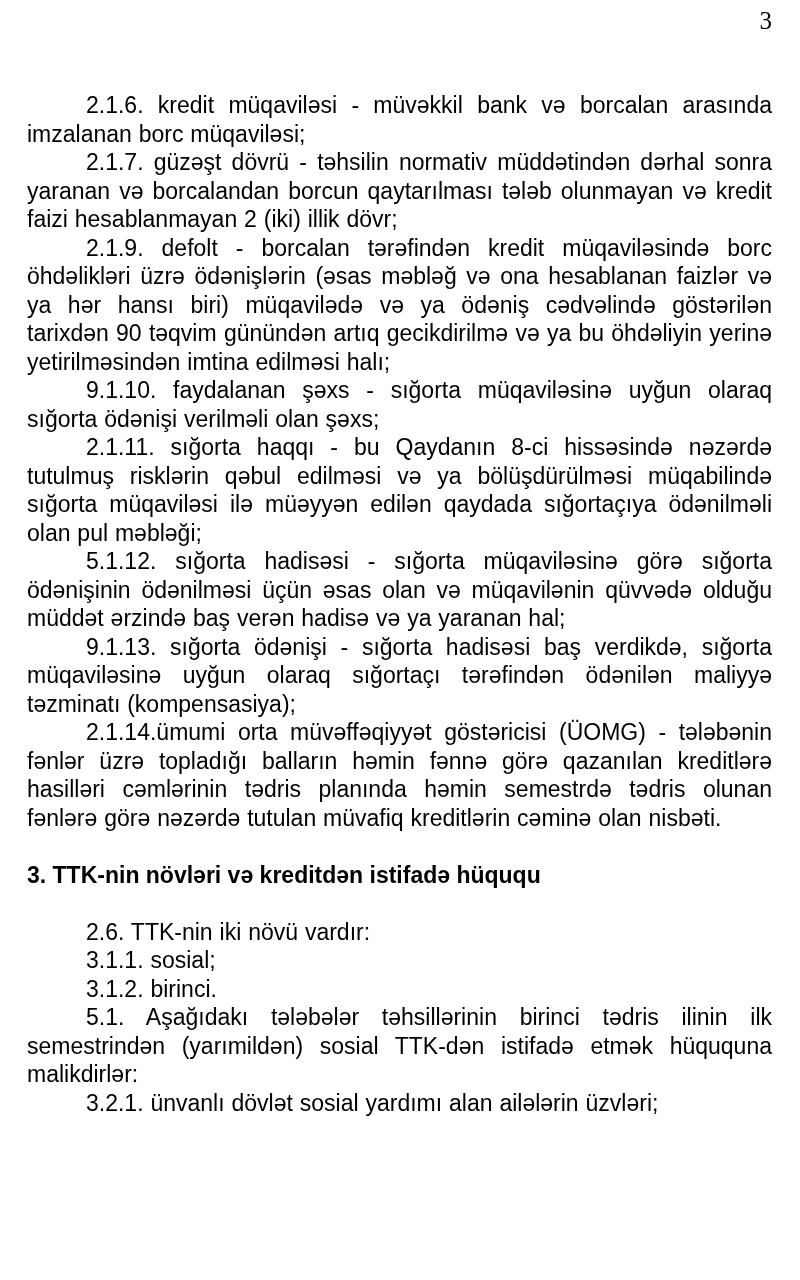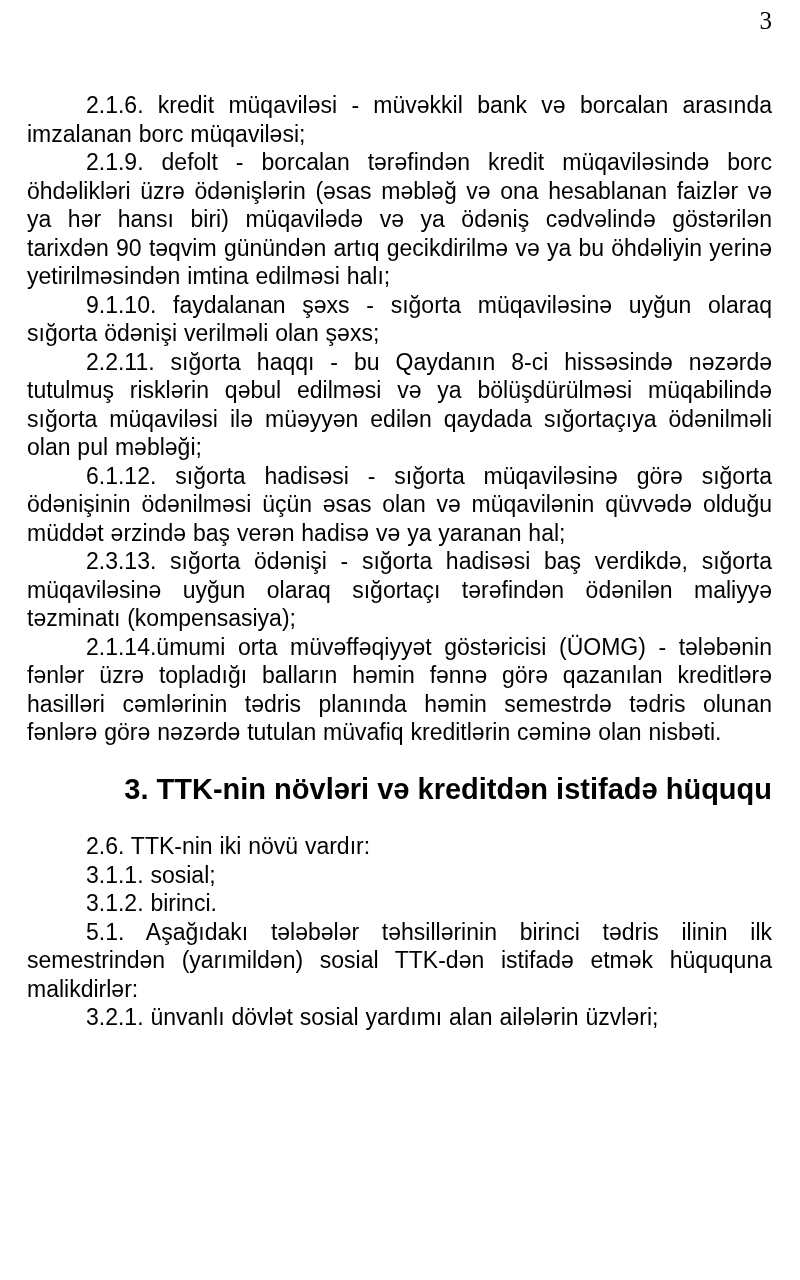--- a/index.html
+++ b/index.html
@@ -38,42 +38,43 @@
   p.para {
     margin: 0;
     padding: 0;
     text-align: justify;
     text-indent: 59px;
     word-spacing: 0.5px;
   }
   h2.section-heading {
     margin: 28.5px 0 28.5px 0;
     padding: 0;
-    font-size: 29px;
+    font-size: 23px;
     line-height: 28.5px;
     font-weight: bold;
-    text-align: right;
+    text-align: left;
     text-indent: 0;
   }
 </style>
 </head>
 <body>
 
 <div class="page">
 
   <div class="page-number">3</div>
 
   <div class="body-text">
 
     <p class="para">2.1.6. kredit müqaviləsi - müvəkkil bank və borcalan arasında imzalanan borc müqaviləsi;</p>
+    <p class="para">2.1.7. güzəşt dövrü - təhsilin normativ müddətindən dərhal sonra yaranan və borcalandan borcun qaytarılması tələb olunmayan və kredit faizi hesablanmayan 2 (iki) illik dövr;</p>
     <p class="para">2.1.9. defolt - borcalan tərəfindən kredit müqaviləsində borc öhdəlikləri üzrə ödənişlərin (əsas məbləğ və ona hesablanan faizlər və ya hər hansı biri) müqavilədə və ya ödəniş cədvəlində göstərilən tarixdən 90 təqvim günündən artıq gecikdirilmə və ya bu öhdəliyin yerinə yetirilməsindən imtina edilməsi halı;</p>
     <p class="para">9.1.10. faydalanan şəxs - sığorta müqaviləsinə uyğun olaraq sığorta ödənişi verilməli olan şəxs;</p>
-    <p class="para">2.2.11. sığorta haqqı - bu Qaydanın 8-ci hissəsində nəzərdə tutulmuş risklərin qəbul edilməsi və ya bölüşdürülməsi müqabilində sığorta müqaviləsi ilə müəyyən edilən qaydada sığortaçıya ödənilməli olan pul məbləği;</p>
-    <p class="para">6.1.12. sığorta hadisəsi - sığorta müqaviləsinə görə sığorta ödənişinin ödənilməsi üçün əsas olan və müqavilənin qüvvədə olduğu müddət ərzində baş verən hadisə və ya yaranan hal;</p>
-    <p class="para">2.3.13. sığorta ödənişi - sığorta hadisəsi baş verdikdə, sığorta müqaviləsinə uyğun olaraq sığortaçı tərəfindən ödənilən maliyyə təzminatı (kompensasiya);</p>
+    <p class="para">2.1.11. sığorta haqqı - bu Qaydanın 8-ci hissəsində nəzərdə tutulmuş risklərin qəbul edilməsi və ya bölüşdürülməsi müqabilində sığorta müqaviləsi ilə müəyyən edilən qaydada sığortaçıya ödənilməli olan pul məbləği;</p>
+    <p class="para">5.1.12. sığorta hadisəsi - sığorta müqaviləsinə görə sığorta ödənişinin ödənilməsi üçün əsas olan və müqavilənin qüvvədə olduğu müddət ərzində baş verən hadisə və ya yaranan hal;</p>
+    <p class="para">9.1.13. sığorta ödənişi - sığorta hadisəsi baş verdikdə, sığorta müqaviləsinə uyğun olaraq sığortaçı tərəfindən ödənilən maliyyə təzminatı (kompensasiya);</p>
     <p class="para">2.1.14.ümumi orta müvəffəqiyyət göstəricisi (ÜOMG) - tələbənin fənlər üzrə topladığı balların həmin fənnə görə qazanılan kreditlərə hasilləri cəmlərinin tədris planında həmin semestrdə tədris olunan fənlərə görə nəzərdə tutulan müvafiq kreditlərin cəminə olan nisbəti.</p>
 
     <h2 class="section-heading">3. TTK-nin növləri və kreditdən istifadə hüququ</h2>
 
     <p class="para">2.6. TTK-nin iki növü vardır:</p>
     <p class="para">3.1.1. sosial;</p>
     <p class="para">3.1.2. birinci.</p>
     <p class="para">5.1. Aşağıdakı tələbələr təhsillərinin birinci tədris ilinin ilk semestrindən (yarımildən) sosial TTK-dən istifadə etmək hüququna malikdirlər:</p>
     <p class="para">3.2.1. ünvanlı dövlət sosial yardımı alan ailələrin üzvləri;</p>
 

